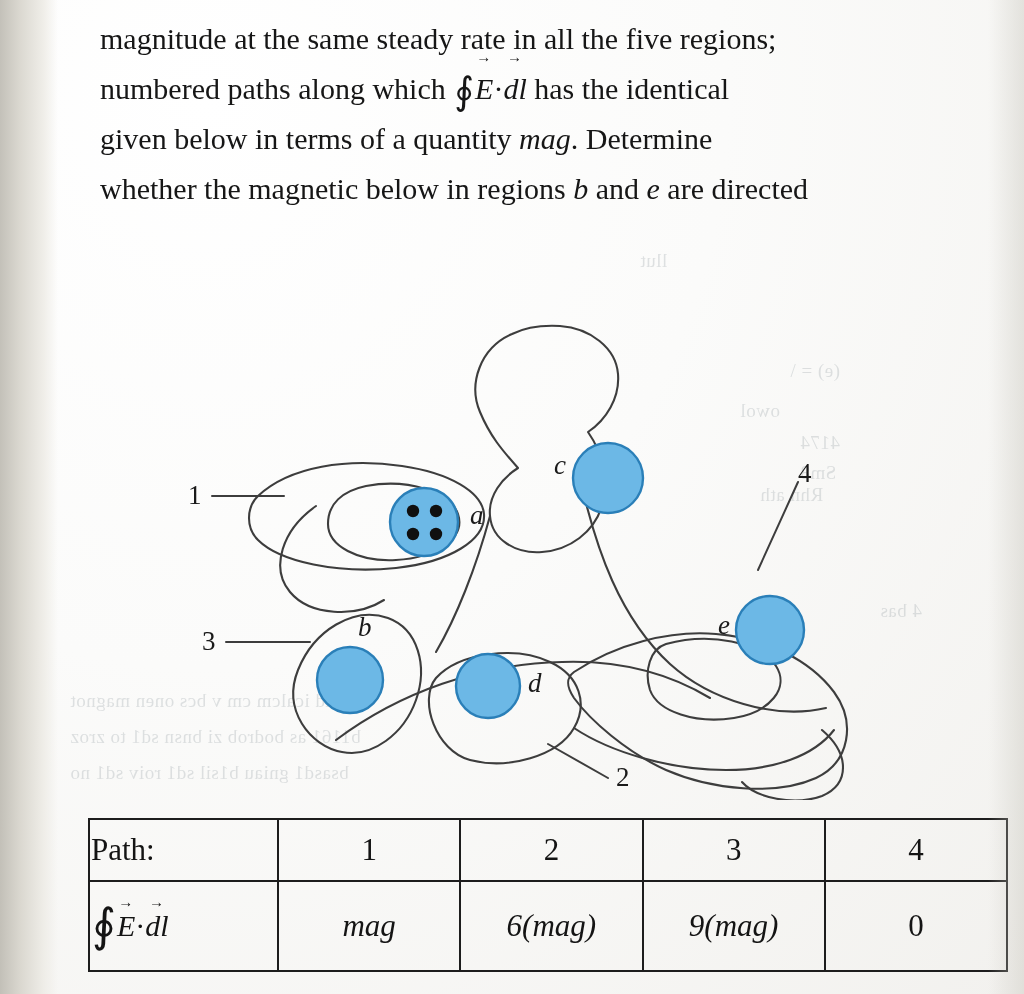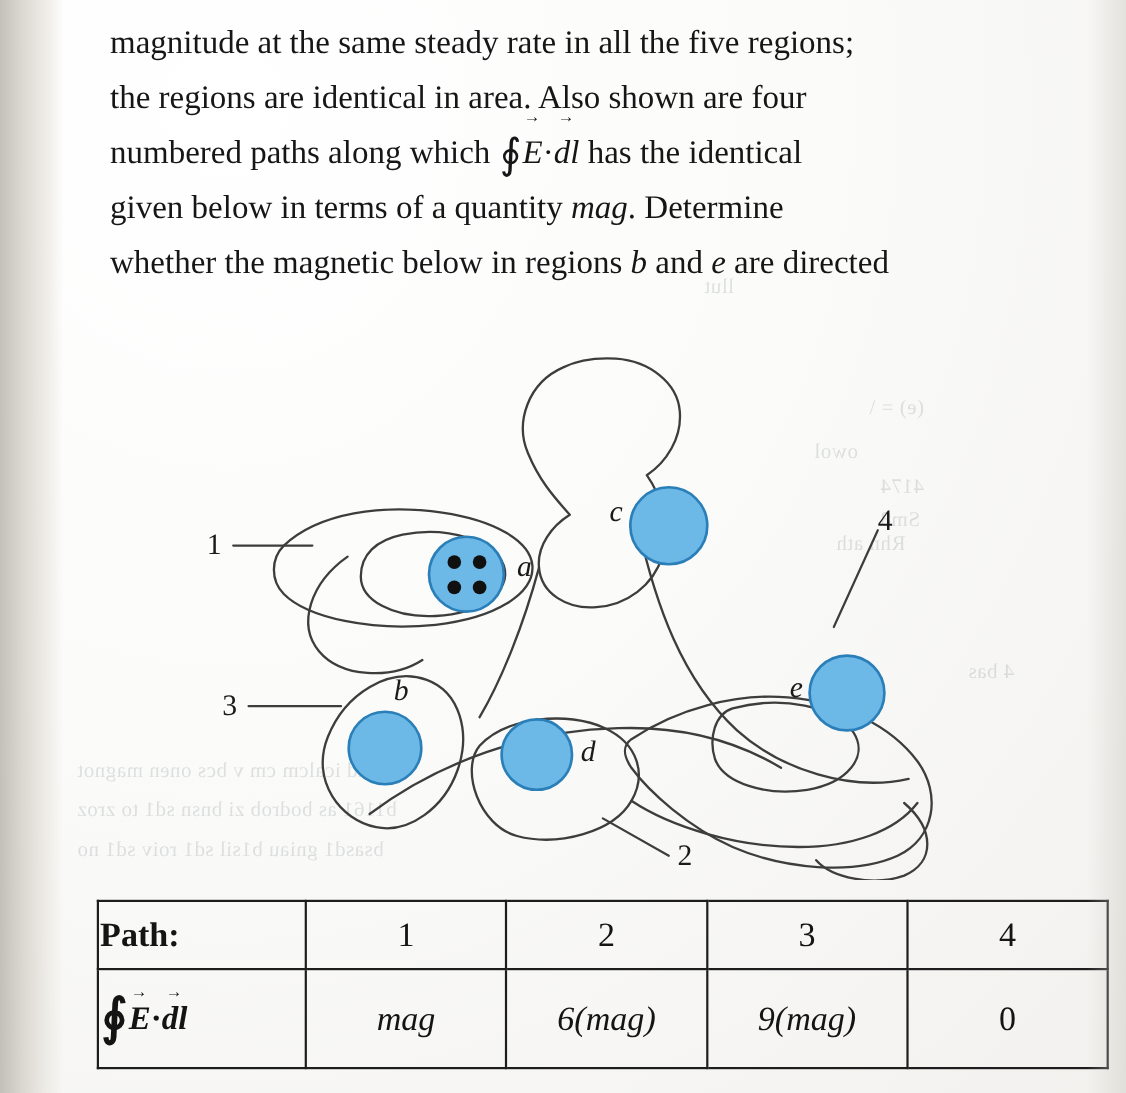--- a/index.html
+++ b/index.html
@@ -137,21 +137,20 @@
     text-align: center;
     font-size: 31px;
     height: 60px;
     color: #141414;
   }
   #tbl tr.r1 td { height: 58px; }
   #tbl tr.r2 td { height: 86px; }
   #tbl td.first {
     text-align: left;
     width: 185px;
-    font-weight: bold;
   }
   #tbl td.first.sym {
     font-size: 30px;
   }
   #tbl td.math { font-style: italic; }
 </style>
 </head>
 <body>
 
 <div id="page">
@@ -163,21 +162,20 @@
   <div class="ghost" style="left:800px; top:462px;">Sm8</div>
   <div class="ghost" style="left:760px; top:484px;">Rhn ath</div>
   <div class="ghost" style="left:880px; top:600px;">4 bas</div>
   <div class="ghost" style="left:70px; top:690px;">bnd icalcm cm v bcs onen magnot</div>
   <div class="ghost" style="left:70px; top:726px;">b1161 as bodrob zi bnsn sd1 to zroz</div>
   <div class="ghost" style="left:70px; top:762px;">bsasd1 gniau b1sil sd1 roiv sd1 no</div>
 
   <div id="prose">
     <p>
       <span class="line">magnitude at the same steady rate in all the five regions;</span>
-      <span class="line">the regions are identical in area. Also shown are four</span>
       <span class="line">
         <span>numbered paths along which</span>
         <span class="oint">∮</span><span class="vec">E</span><span>·</span><span class="vec">dl</span>
         <span>has the identical</span>
       </span>
       <span class="line"><span>given below in terms of a quantity</span> <span class="it">mag</span><span>. Determine</span></span>
       <span class="line"><span>whether the magnetic below in regions</span> <span class="it">b</span> <span>and</span> <span class="it">e</span> <span>are directed</span></span>
     </p>
   </div>
 

